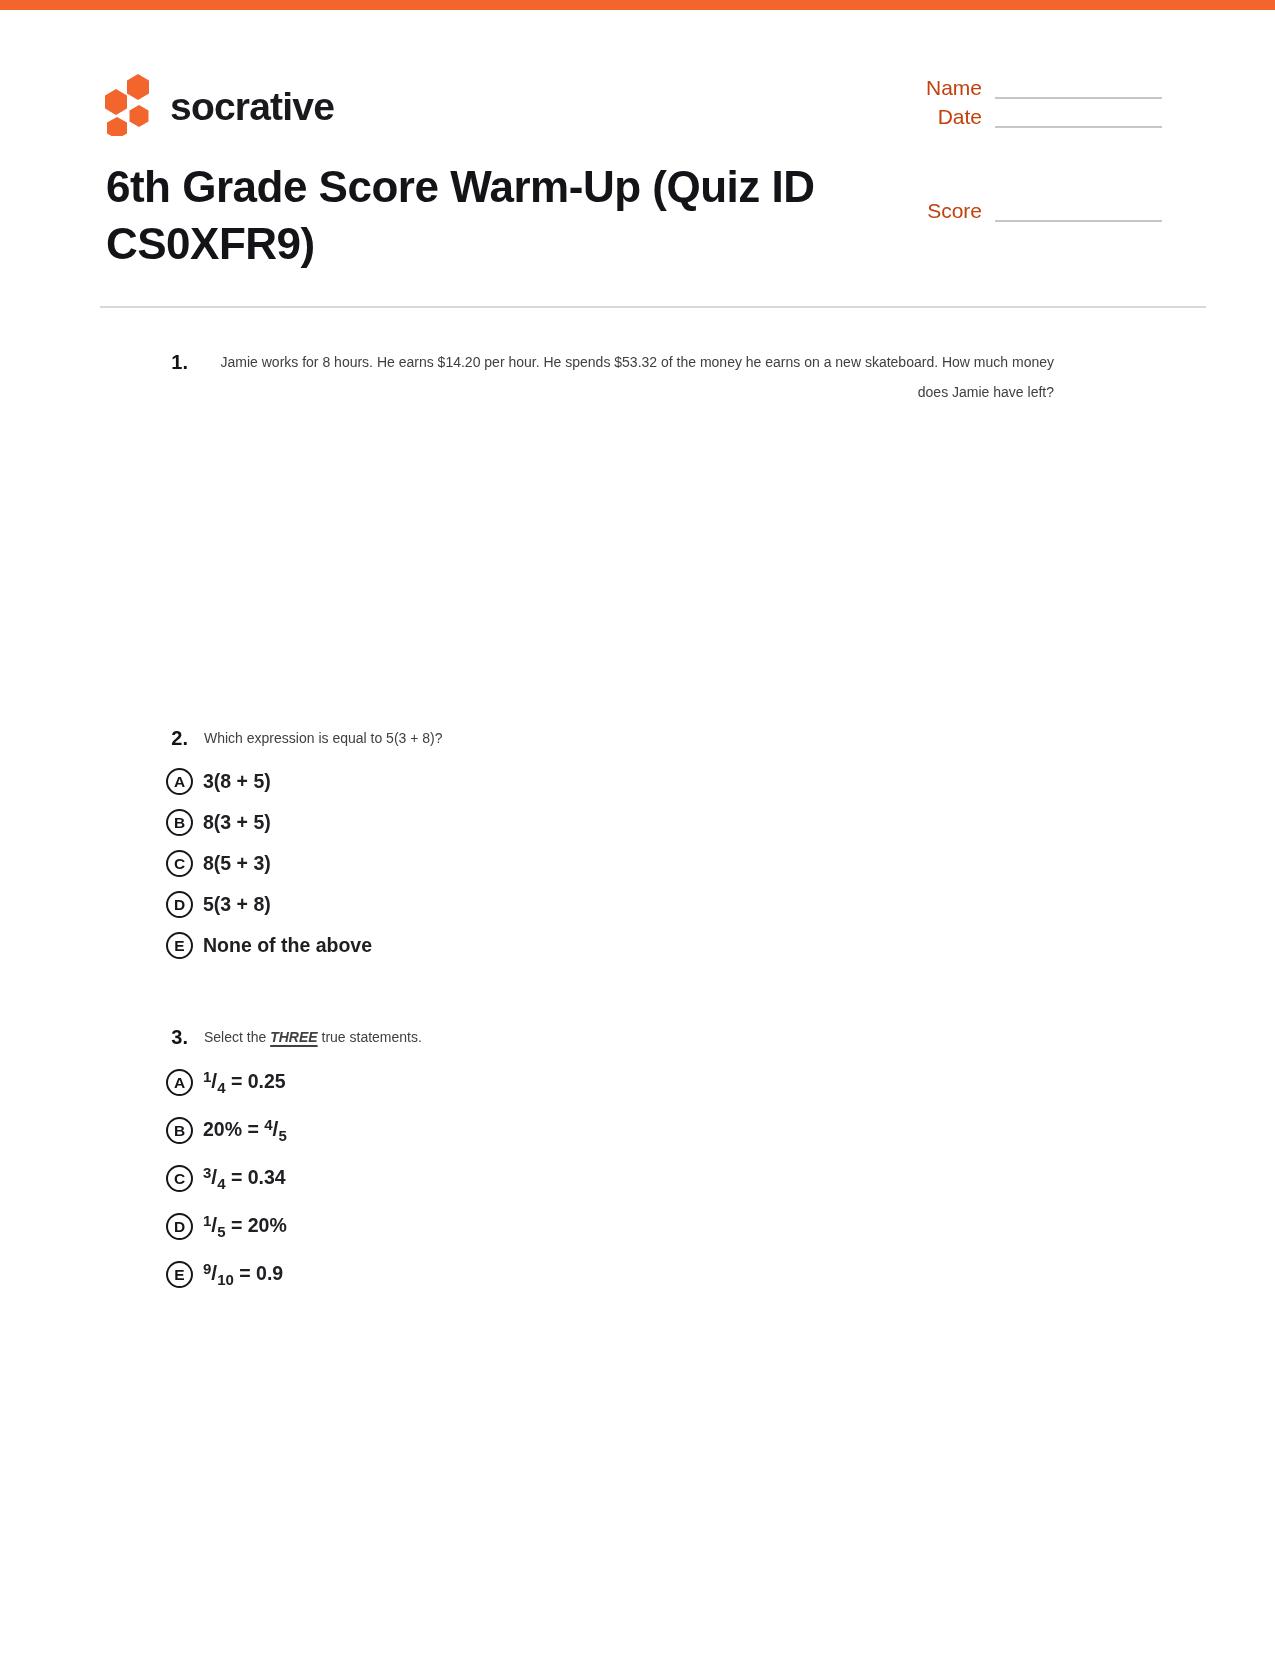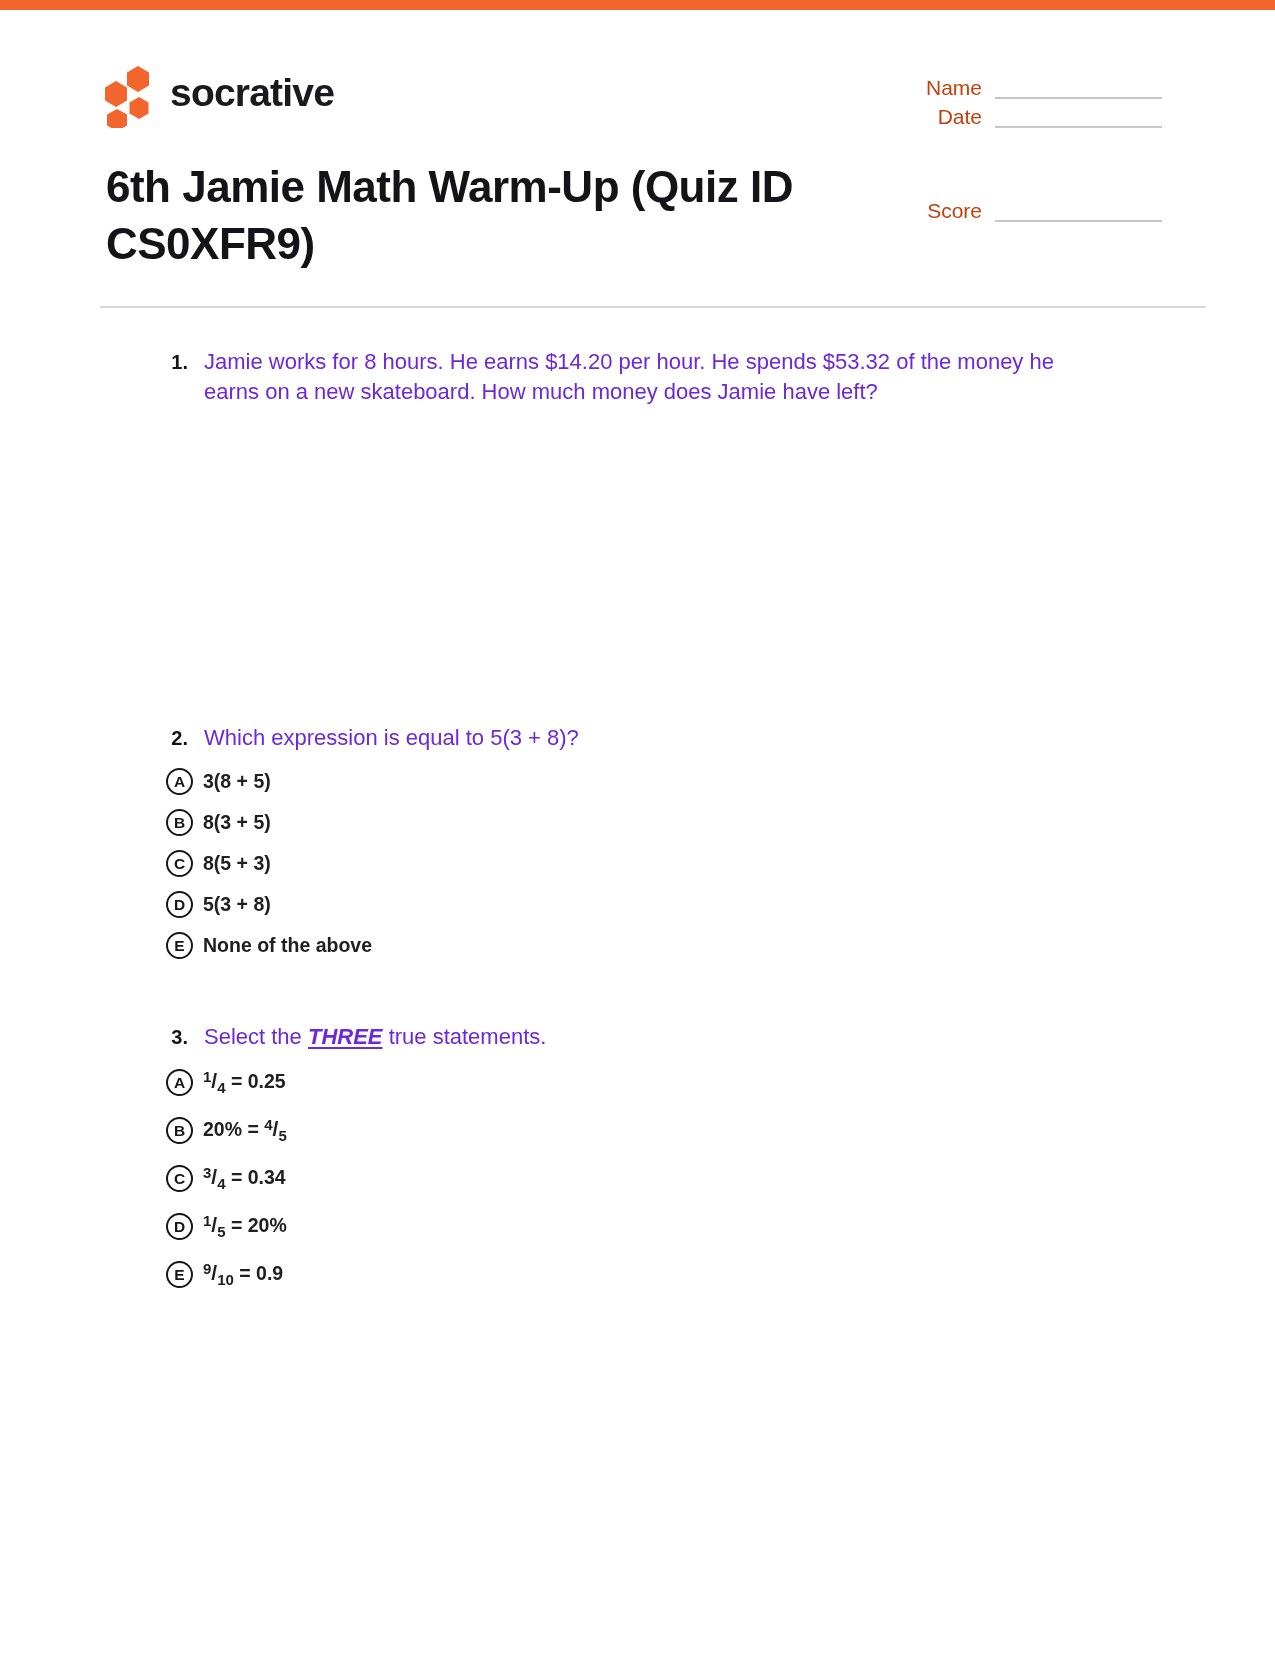--- a/index.html
+++ b/index.html
@@ -11,22 +11,22 @@
     position:relative;
     overflow:hidden;
   }
   .topbar {
     position:absolute; left:0; top:0;
     width:100%; height:10px;
     background:#F2662D;
   }
   
   .logo {
-    position:absolute; left:104px; top:64px;
-    display:flex; align-items:flex-start;
+    position:absolute; left:104px; top:72px;
+    display:flex; align-items:flex-end;
   }
   .logo svg { display:block; }
   .logo-text {
     font-size:39px; font-weight:700; letter-spacing:-0.8px;
     color:#1a1a1e; margin-left:12px; line-height:58px;
   }
   
   .meta { position:absolute; left:858px; }
   .meta.top-fields { top:74px; }
   .meta.score-field { top:197px; }
@@ -54,21 +54,21 @@
   .q1 { top:347px; }
   .q2 { top:723px; }
   .q3 { top:1022px; }
   .q-head { display:flex; }
   .q-num {
     width:28px; min-width:28px; text-align:right;
     font-weight:700; font-size:20px; line-height:30px;
     margin-right:16px; color:#141418;
   }
   .q-text {
-    font-size:22px; line-height:30px; color:#6d28d9;
+    font-size:14px; line-height:30px; color:#404040;text-align:right;
   }
   .q1 .q-text { width:850px; }
   .emph {
     font-weight:700; font-style:italic;
     text-decoration:underline;
     text-decoration-thickness:2px;
     text-underline-offset:3px;
   }
   .options { margin-top:8px; }
   .q3 .options { margin-top:6px; }
@@ -113,21 +113,21 @@
   <div class="meta-row">
     <span class="meta-label">Name</span>
     <span class="meta-line"></span>
   </div>
   <div class="meta-row">
     <span class="meta-label">Date</span>
     <span class="meta-line"></span>
   </div>
 </div>
 
-<div class="title">6th Jamie Math Warm-Up (Quiz ID CS0XFR9)</div>
+<div class="title">6th Grade Score Warm-Up (Quiz ID CS0XFR9)</div>
 
 <div class="meta score-field">
   <div class="meta-row">
     <span class="meta-label">Score</span>
     <span class="meta-line"></span>
   </div>
 </div>
 
 <div class="divider"></div>
 

